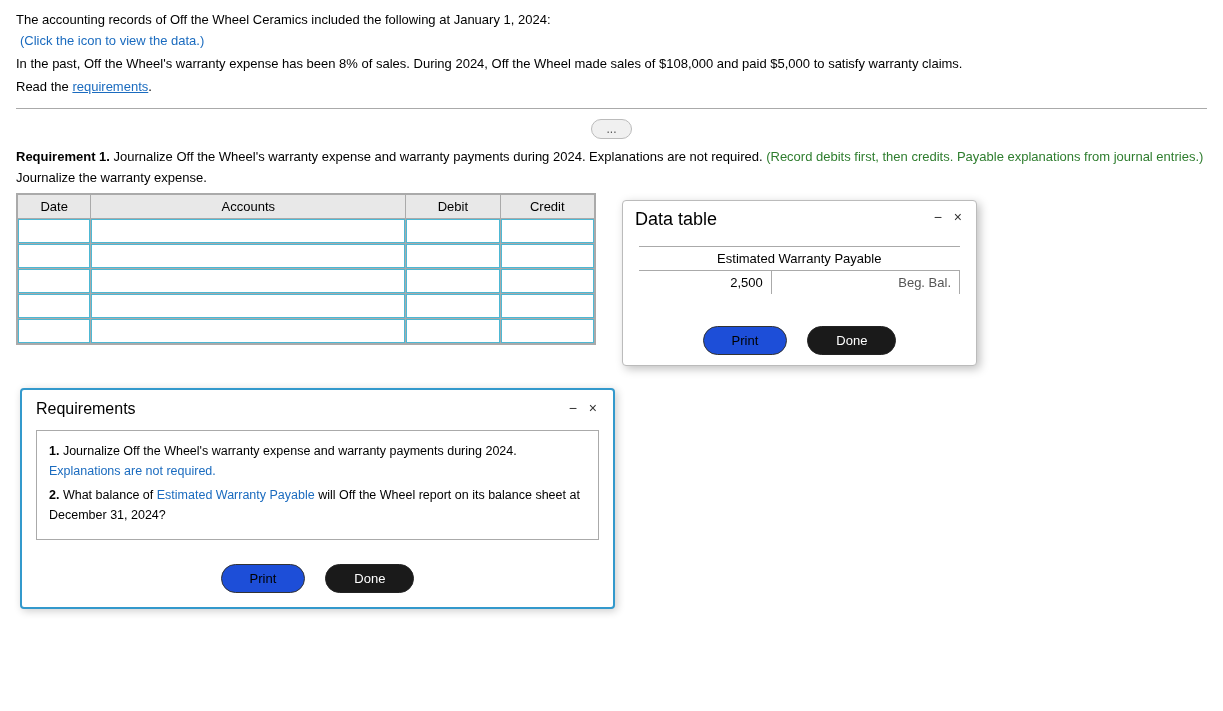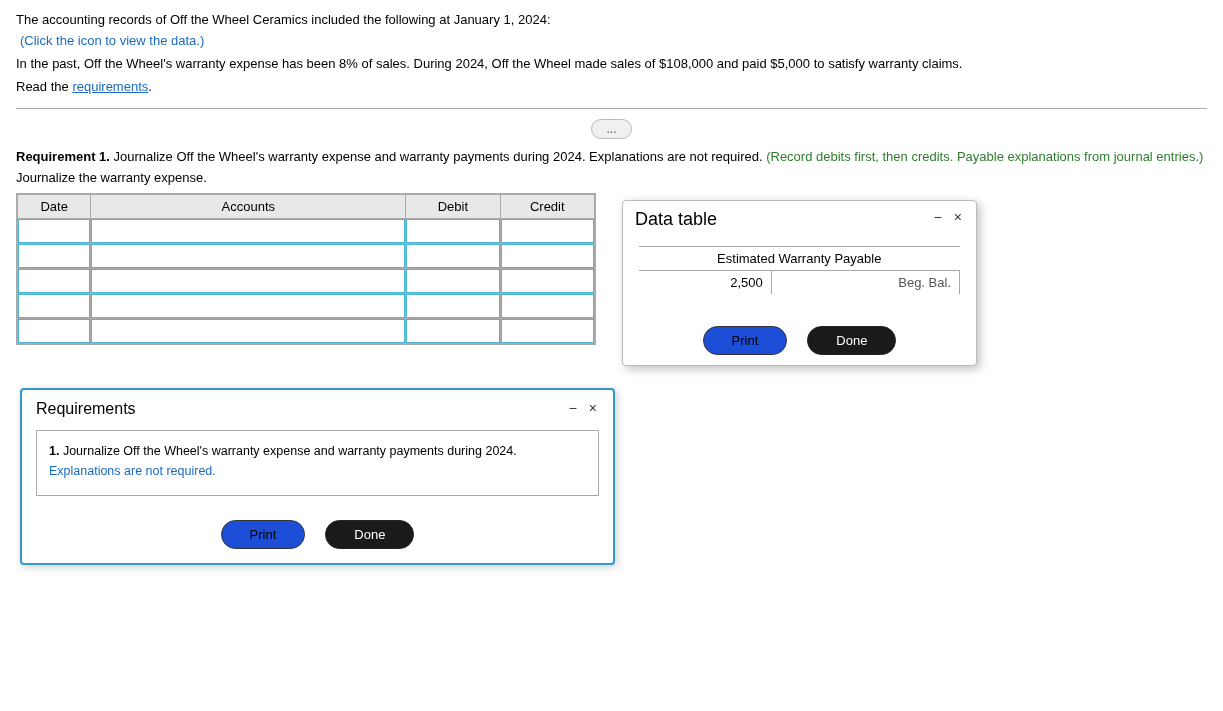--- a/index.html
+++ b/index.html
@@ -267,20 +267,26 @@
       <button class="dialog-btn-close">×</button>
     </div>
   </div>
   <div class="dialog-content">
     <div class="req-box">
       <div class="req-item">
         <strong>1.</strong>
         <span> Journalize Off the Wheel's warranty expense and warranty payments during 2024.</span>
         <span class="blue-text" style="color:#1a6bbf;"> Explanations are not required.</span>
       </div>
+      <div class="req-item">
+        <strong>2.</strong>
+        <span> What balance of</span>
+        <span class="blue-text" style="color:#1a6bbf;"> Estimated Warranty Payable</span>
+        <span> will Off the Wheel report on its balance sheet at December 31, 2024?</span>
+      </div>
     </div>
   </div>
   <div class="dialog-footer">
     <button class="btn-print">Print</button>
     <button class="btn-done">Done</button>
   </div>
 </div>
 
 <div class="dialog-datatable">
   <div class="dialog-header">

